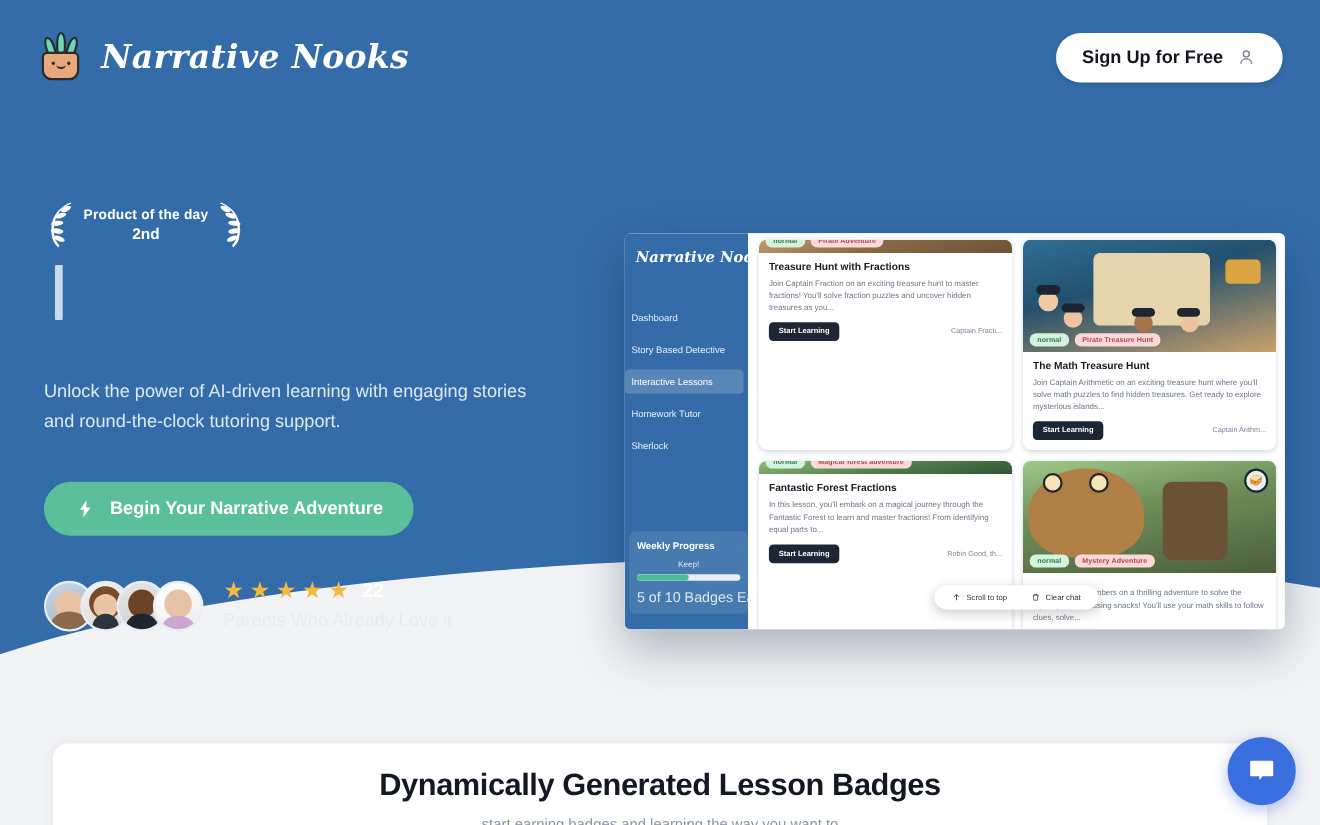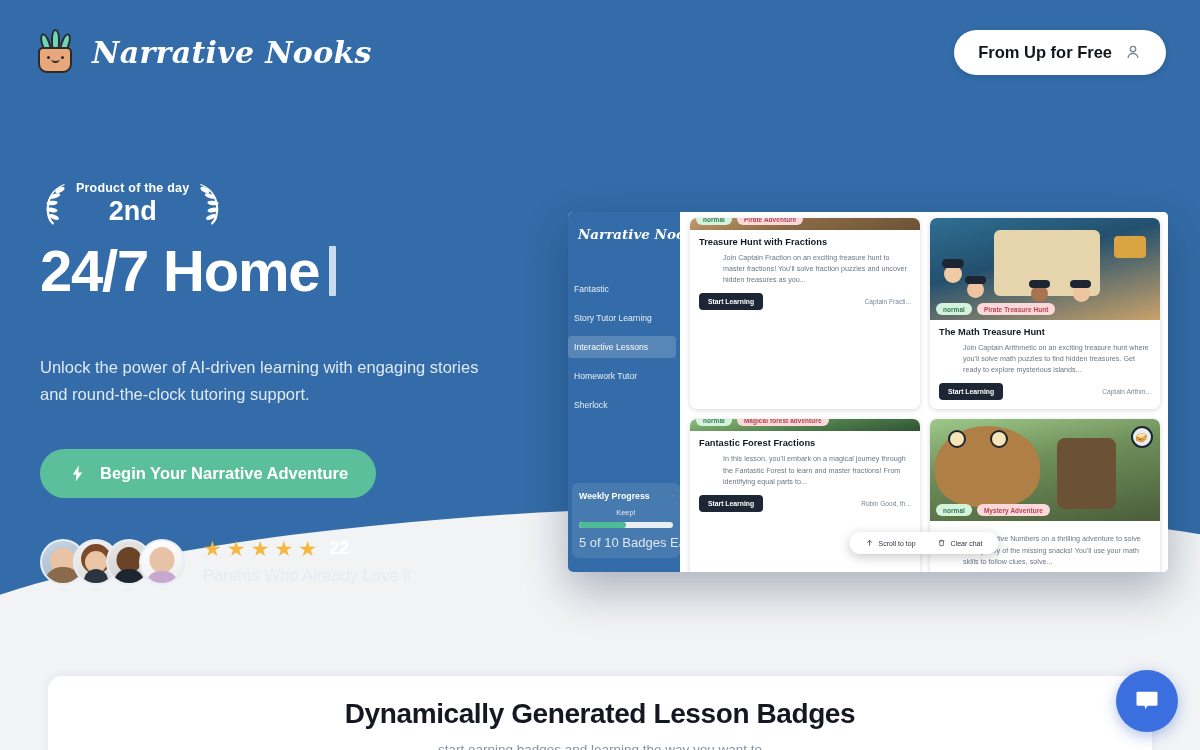--- a/index.html
+++ b/index.html
@@ -65,21 +65,21 @@
     box-shadow: 0 2px 6px rgba(0,0,0,.12);
   }
   .signup-btn svg { display:block; }
 
   
   .hero-left { position: absolute; left: 40px; top: 175px; width: 520px; z-index: 20; }
 
   .award { display: flex; align-items: center; gap: 6px; height: 58px; margin-bottom: 8px;}
   .award-text { text-align: center; color: #fff; line-height: 1.15; }
   .award-top { font-size: 12.5px; font-weight: 700; letter-spacing: .2px; }
-  .award-rank { font-size: 27px; font-weight: 800; margin-top: 1px; }
+  .award-rank { font-size: 14px; font-weight: 800; margin-top: 1px; }
   .laurel { width: 30px; height: 48px; }
 
   .hero-title {
     font-size: 58px; font-weight: 800; color: #ffffff;
     letter-spacing: -1.2px; line-height: 1.05;
     display: flex; align-items: center; margin-top: 6px;
   }
   .caret {
     display: inline-block; width: 7px; height: 50px;
     background: #c9dcee; margin-left: 10px; border-radius: 1px;
@@ -151,21 +151,21 @@
   .card-img.first { height: 12px; }
   .card-badges { position: absolute; left: 6px; bottom: 5px; display: flex; gap: 5px; z-index: 3;}
   .badge {
     font-size: 6.4px; font-weight: 700; padding: 2.5px 7px; border-radius: 99px;
     white-space: nowrap; letter-spacing: .1px;
   }
   .badge.green { background: #d4f3dd; color: #2f7a4d; }
   .badge.pink  { background: #fbd8d9; color: #b14350; }
   .card-body { padding: 7px 9px 9px 9px; }
   .card-title { font-size: 9.3px; font-weight: 700; color: #141a22; }
-  .card-desc { font-size: 7.2px; line-height: 1.55; color: #6b7786; margin-top: 5px; margin-left: 24px; }
+  .card-desc { font-size: 7.2px; line-height: 1.55; color: #6b7786; margin-top: 5px; }
   .card-foot { display: flex; align-items: center; justify-content: space-between; margin-top: 8px; }
   .start-btn {
     background: #1d2634; color: #fff; border: none; cursor: pointer;
     font-size: 6.8px; font-weight: 700; padding: 5px 9px; border-radius: 4px;
     font-family: "Liberation Sans", sans-serif;
   }
   .card-author { font-size: 6.6px; color: #7a8694; white-space: nowrap; }
 
   .card-badge-circle {
     position: absolute; right: 7px; top: 7px; width: 22px; height: 22px;
@@ -224,21 +224,21 @@
           <div class="leaf leaf2"></div>
           <div class="leaf leaf3"></div>
         <div class="pot"></div>
         <div class="eye l"></div>
           <div class="eye r"></div>
         <div class="smile"></div>
       </div>
       <div class="brand-name">Narrative Nooks</div>
     </div>
     <button class="signup-btn">
-      <span>From Up for Free</span>
+      <span>Sign Up for Free</span>
       <svg width="18" height="18" viewBox="0 0 24 24" fill="none" stroke="#7b8795" stroke-width="1.8">
         <circle cx="12" cy="8" r="3.6"></circle>
           <path d="M5.5 20c0-3.6 2.9-6 6.5-6s6.5 2.4 6.5 6"></path>
       </svg>
     </button>
   </div>
 
   <div class="hero-left">
 
     <div class="award">
@@ -262,21 +262,20 @@
           <ellipse cx="20" cy="10" rx="5" ry="2.2" transform="rotate(-28 20 10)"></ellipse>
           <ellipse cx="15" cy="16" rx="5.4" ry="2.2" transform="rotate(-18 15 16)"></ellipse>
           <ellipse cx="12" cy="23" rx="5.6" ry="2.3" transform="rotate(-6 12 23)"></ellipse>
           <ellipse cx="12" cy="30" rx="5.6" ry="2.3" transform="rotate(8 12 30)"></ellipse>
           <ellipse cx="14" cy="37" rx="5.2" ry="2.2" transform="rotate(22 14 37)"></ellipse>
         </g>
       </svg>
     </div>
 
     <div class="hero-title">
-      <span>24/7 Home</span>
       <span class="caret"></span>
     </div>
 
     <div class="hero-sub">Unlock the power of AI-driven learning with engaging stories and round-the-clock tutoring support.</div>
 
     <button class="cta-btn">
       <svg width="19" height="19" viewBox="0 0 24 24" fill="#ffffff">
         <path d="M13.6 2 6 13.2h4.6L9.8 22 18 10.6h-4.9z"></path>
       </svg>
       <span>Begin Your Narrative Adventure</span>
@@ -314,22 +313,22 @@
         <div class="rating-label">Parents Who Already Love it</div>
       </div>
     </div>
   </div>
 
   <div class="app-panel">
 
     <div class="app-sidebar">
       <div class="app-brand">Narrative Nooks</div>
       <div class="app-nav">
-        <div class="app-nav-item">Fantastic</div>
-        <div class="app-nav-item">Story Tutor Learning</div>
+        <div class="app-nav-item">Dashboard</div>
+        <div class="app-nav-item">Story Based Detective</div>
         <div class="app-nav-item active">Interactive Lessons</div>
         <div class="app-nav-item">Homework Tutor</div>
         <div class="app-nav-item">Sherlock</div>
       </div>
 
       <div class="progress-card">
         <div class="progress-head">
           <span>Weekly Progress</span>
           <svg width="9" height="10" viewBox="0 0 24 24" fill="#f3c14b">
             <path d="M7 3h10v4a5 5 0 0 1-10 0zM5 4H3v2a4 4 0 0 0 4 4V8a2 2 0 0 1-2-2zM19 4h2v2a4 4 0 0 1-4 4V8a2 2 0 0 0 2-2zM10 14h4v4h-4zM7 19h10v2H7z"></path>

